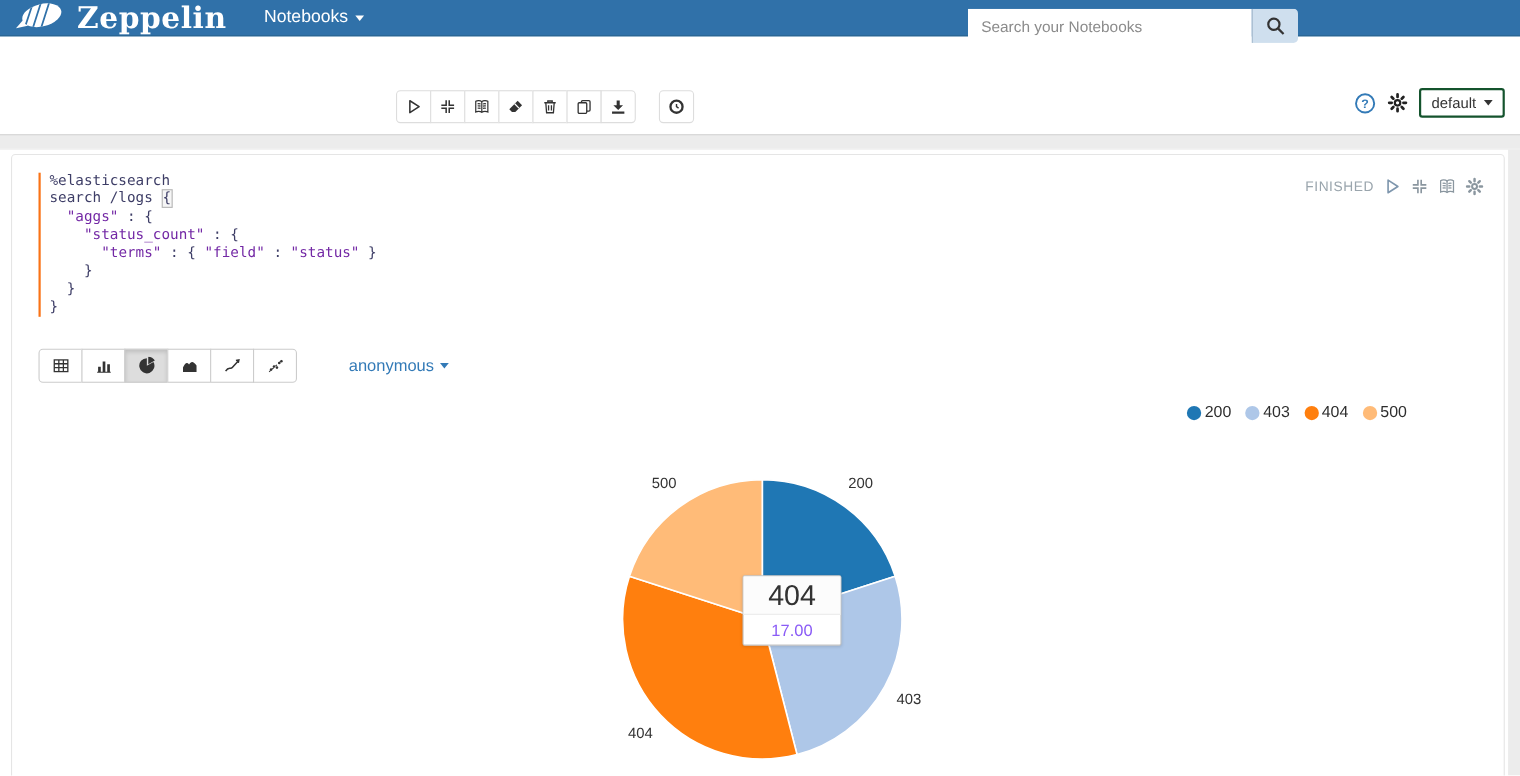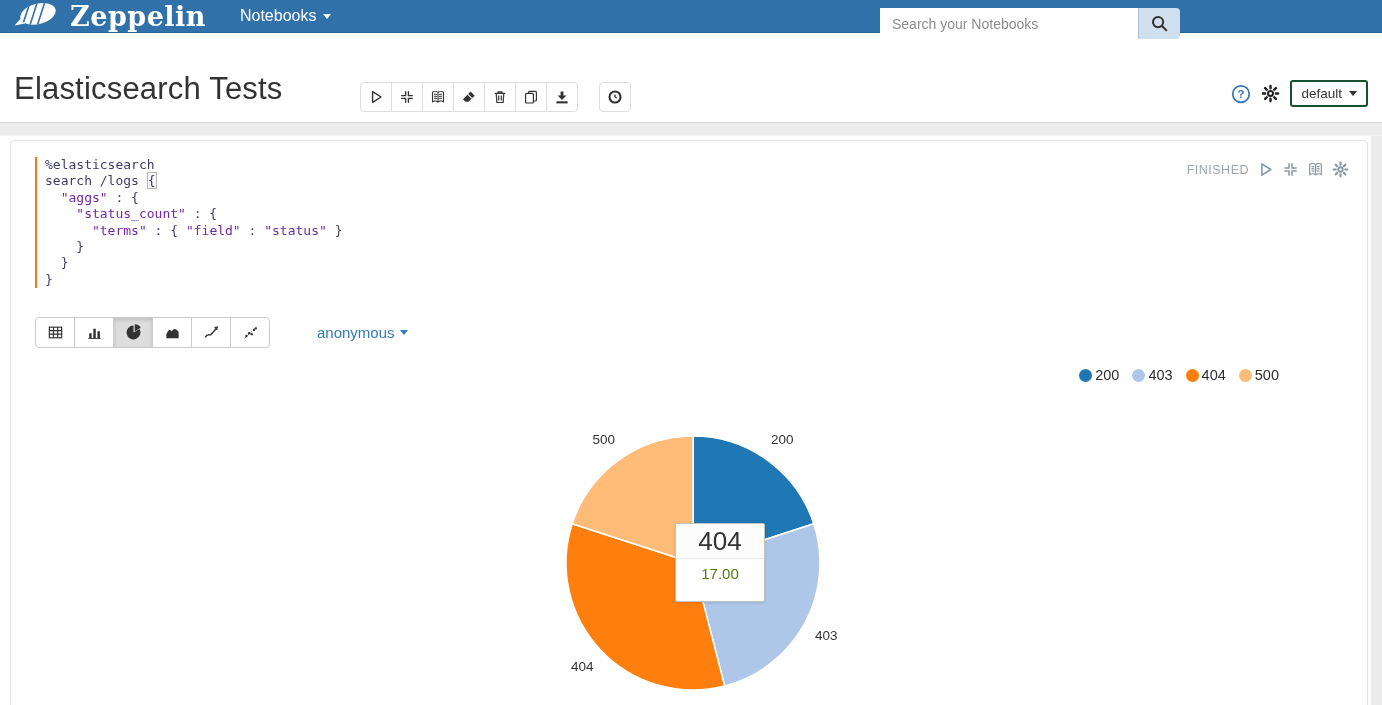--- a/index.html
+++ b/index.html
@@ -88,21 +88,21 @@
   .legend-label { font-size:14.5px; color:#2d2d2d; }
   
   .pie-wrap { position:absolute; left:500px; top:272px; width:372px; height:300px; }
   .pie-label { font-size:13.5px; fill:#333; }
   
   .chart-tooltip { position:absolute; left:664px; top:382px; width:90px; background:#fff;
                    border:1px solid #c3c3c3; border-radius:2px; text-align:center;
                    box-shadow:0 1px 3px rgba(0,0,0,0.12); }
   .tt-title { font-size:26px; color:#333; line-height:34px; background:#fcfcfc;
               border-bottom:1px solid #ececec; }
-  .tt-value { font-size:15px; color:#4d7c0f; padding:6px 0 19px; }
+  .tt-value { font-size:15px; color:#8b5cf6; padding:6px 0 4px; }
 
   .scroll-strip { position:absolute; right:0; top:136px; width:11px; height:569px;
                   background:#ececec; }
 </style>
 </head>
 <body>
 
 <div class="navbar">
   <div class="brand">
     <span class="ic brand-logo">
@@ -134,21 +134,20 @@
               <circle cx="6.8" cy="6.8" r="4.3"></circle>
               <path d="M10.1 10.1L14.2 14.2"></path>
             </g>
           </svg>
         </span>
     </button>
   </div>
 </div>
 
 <div class="page-header">
-  <div class="note-title">Elasticsearch Tests</div>
   <div class="hdr-toolbar" id="hdr-toolbar">
       <button class="hbtn">
         <span class="ic ">
           <svg viewBox="0 0 16 16">
             <path d="M4.6 2.6L13 8 4.6 13.4z" fill="none" stroke="currentColor" stroke-width="1.4" stroke-linejoin="round"></path>
           </svg>
         </span>
       </button>
       <button class="hbtn">
         <span class="ic ">

